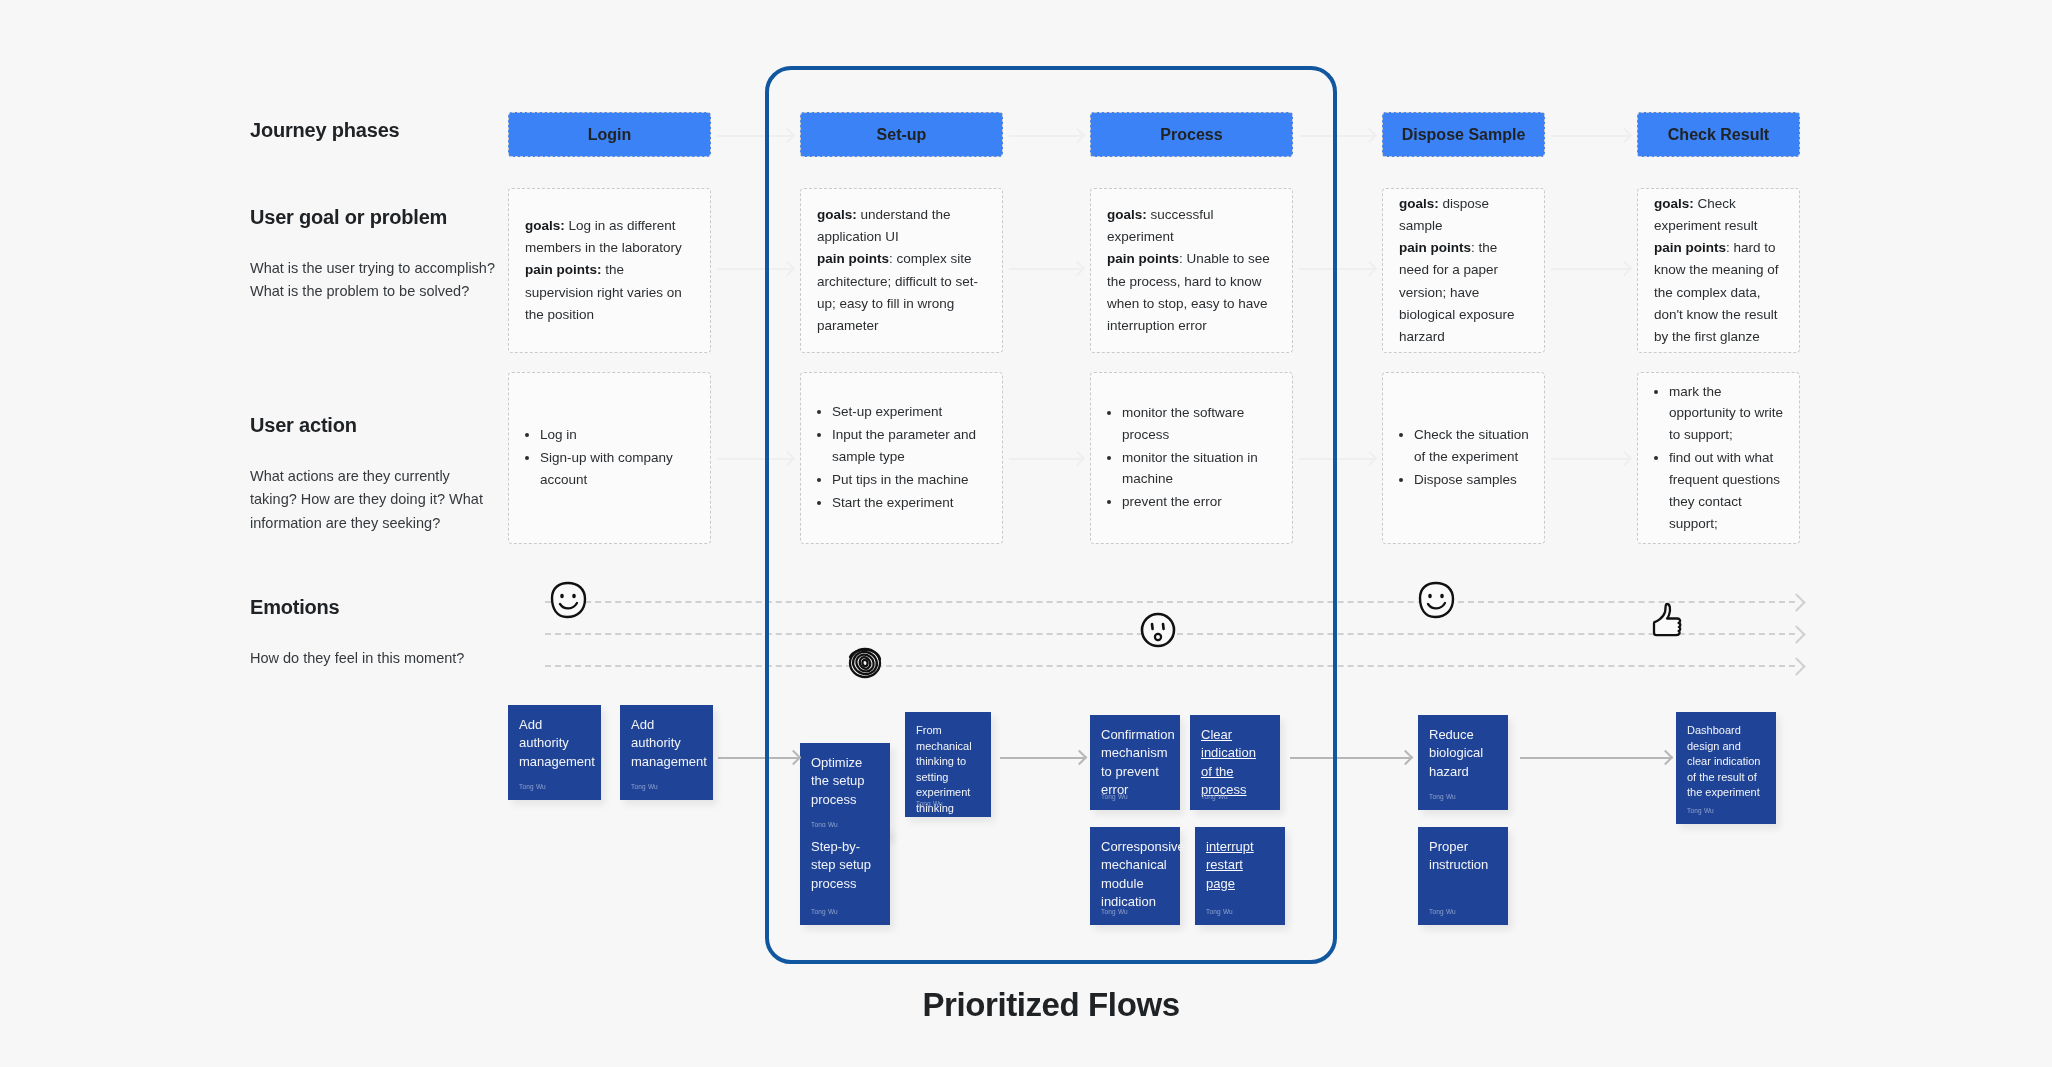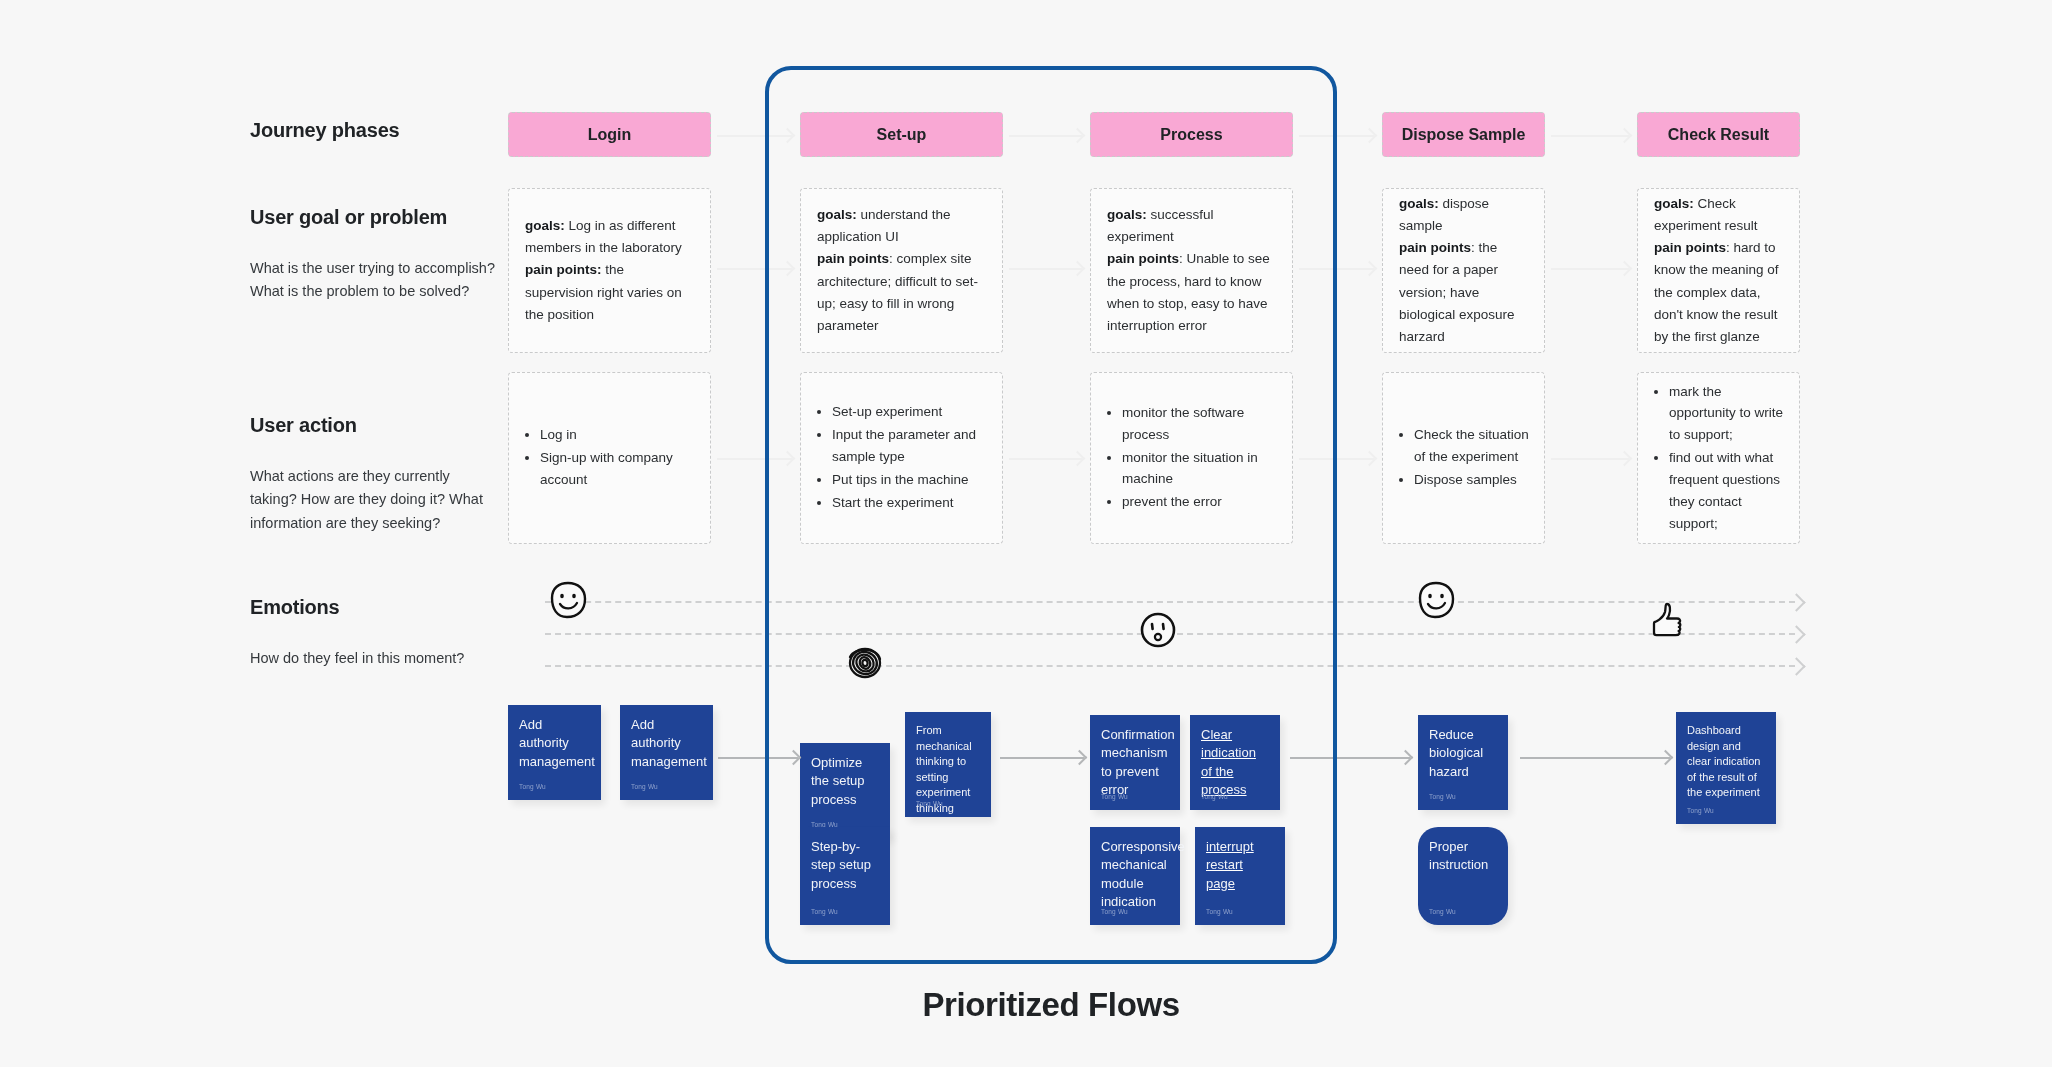--- a/index.html
+++ b/index.html
@@ -28,21 +28,21 @@
   .dcard{
     position:absolute;
     background:#fbfbfb;
     border:1.5px dashed #c9cacb;
     border-radius:4px;
     box-sizing:border-box;
   }
   .phase{
     display:flex;align-items:center;justify-content:center;
     font-size:16px;font-weight:bold;color:#202326;
-    background:#f9a8d4;
+    background:#3b82f6;
   }
   .goalcard{
     display:flex;align-items:center;
     padding:14px 16px;
     font-size:13.5px;line-height:1.65;color:#2b2e31;
   }
   .goalcard b{font-weight:bold;color:#16191c;}
   .actioncard{
     display:flex;align-items:center;
     padding:12px 14px;
@@ -268,21 +268,21 @@
       <div class="s-author">Tong Wu</div>
     </div>
     <div class="sticky" style="left:1195px;top:827px;width:90px;height:98px;text-decoration:underline;">
       <div class="s-text">interrupt restart page</div>
       <div class="s-author">Tong Wu</div>
     </div>
     <div class="sticky" style="left:1418px;top:715px;width:90px;height:95px;">
       <div class="s-text">Reduce biological hazard</div>
       <div class="s-author">Tong Wu</div>
     </div>
-    <div class="sticky" style="left:1418px;top:827px;width:90px;height:98px;border-radius:20px;">
+    <div class="sticky" style="left:1418px;top:827px;width:90px;height:98px;">
       <div class="s-text">Proper instruction</div>
       <div class="s-author">Tong Wu</div>
     </div>
     <div class="sticky" style="left:1676px;top:712px;width:100px;height:112px;">
       <div class="s-text small">Dashboard design and clear indication of the result of the experiment</div>
       <div class="s-author">Tong Wu</div>
     </div>
     <div class="conn dark" style="left:718px;top:757px;width:80px;"></div>
     <div class="conn dark" style="left:1000px;top:757px;width:84px;"></div>
     <div class="conn dark" style="left:1290px;top:757px;width:120px;"></div>

